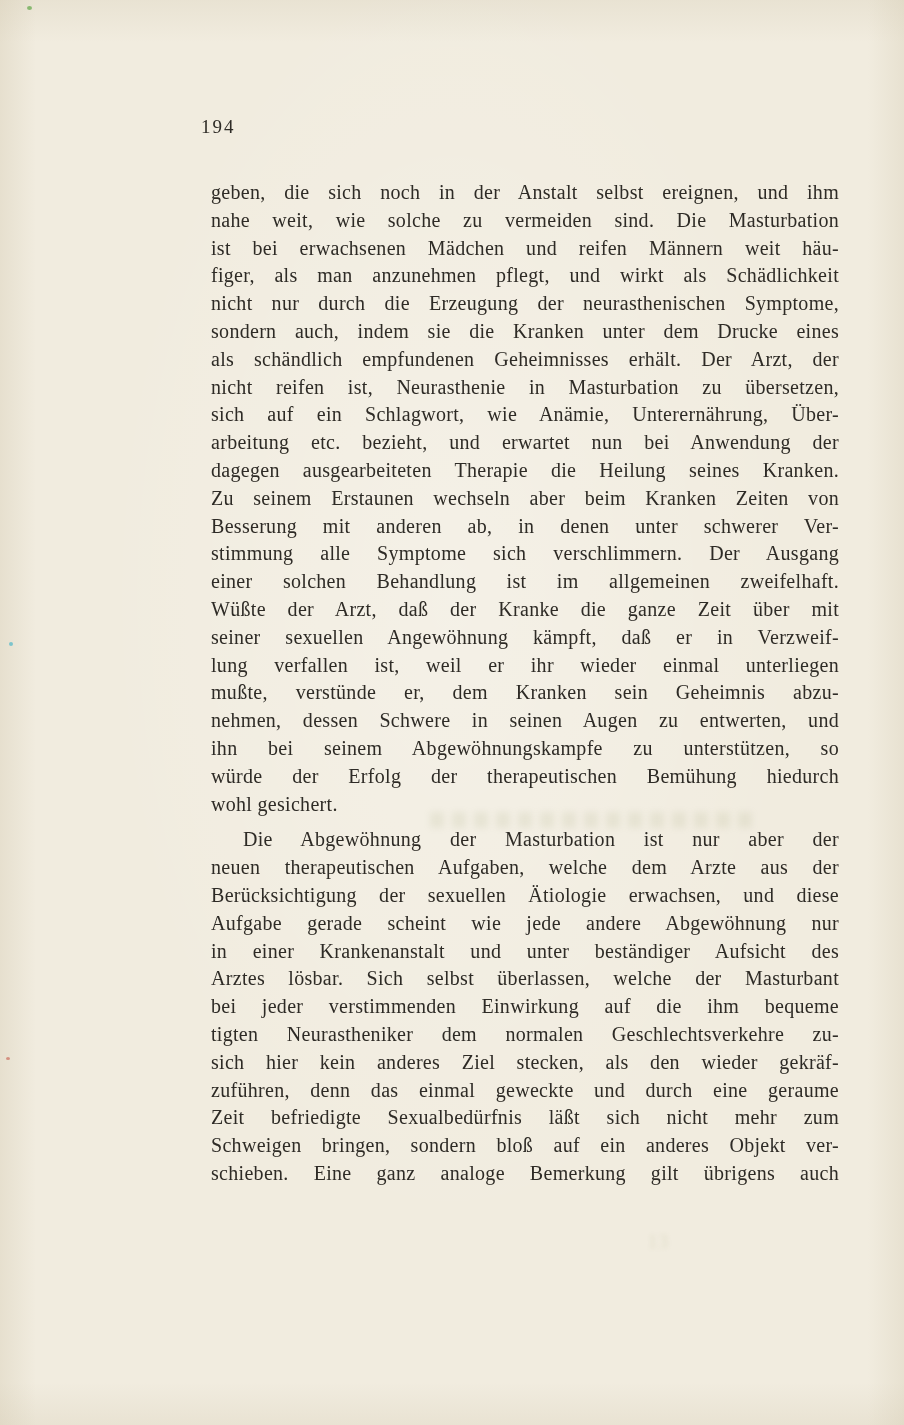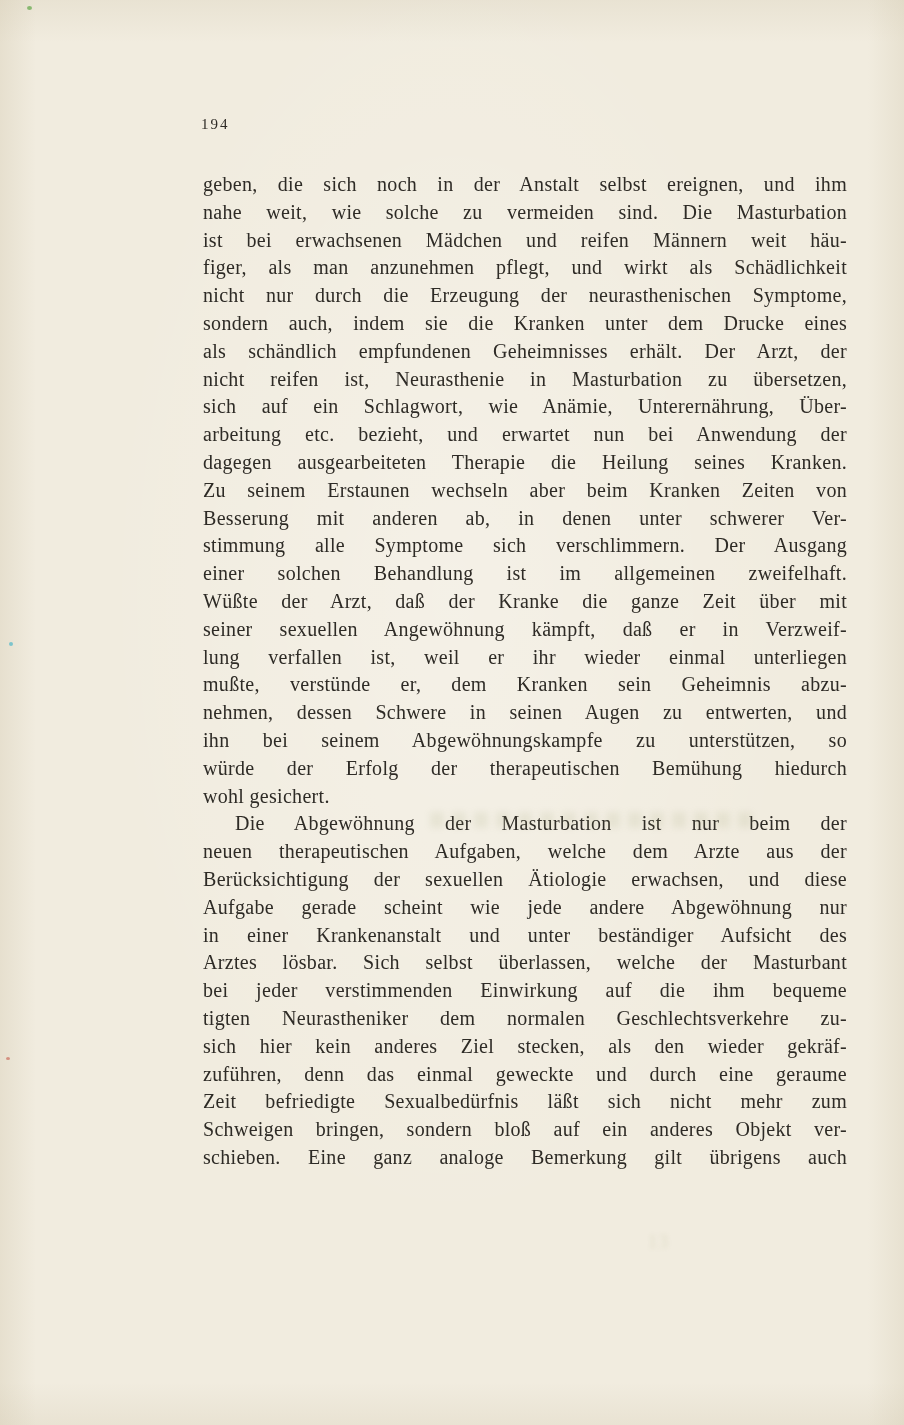--- a/index.html
+++ b/index.html
@@ -23,34 +23,34 @@
     background:
       radial-gradient(ellipse at 50% 42%, rgba(255,255,255,0.25) 0%, rgba(255,255,255,0) 55%),
       linear-gradient(90deg, rgba(210,200,175,0.35) 0%, rgba(210,200,175,0) 4%, rgba(210,200,175,0) 96%, rgba(210,200,175,0.3) 100%),
       linear-gradient(180deg, rgba(214,205,182,0.3) 0%, rgba(214,205,182,0) 3%, rgba(214,205,182,0) 97%, rgba(214,205,182,0.3) 100%),
       var(--paper);
   }
   .page-number {
     position: absolute;
     left: 201px;
     top: 116px;
-    font-size: 15px;
+    font-size: 19px;
     letter-spacing: 2px;
     color: var(--ink);
   }
   .text-block {
     position: absolute;
     left: 203px;
     top: 171px;
     width: 644px;
     font-size: 20px;
     line-height: 27.8px;
     letter-spacing: 0.3px;
   }
-  .paragraph { margin: 0; padding: 0; font-family: Liberation Serif, serif; }
+  .paragraph { margin: 8px; padding: 0; font-family: Liberation Serif, serif; }
   .line {
     text-align: justify;
     text-align-last: justify;
     height: 27.8px;
     overflow: hidden;
   }
   .line.no-just { text-align-last: left; }
   .line.indent { text-indent: 32px; }
 
   
@@ -107,21 +107,21 @@
         <div class="line">Wüßte der Arzt, daß der Kranke die ganze Zeit über mit</div>
         <div class="line">seiner sexuellen Angewöhnung kämpft, daß er in Verzweif-</div>
         <div class="line">lung verfallen ist, weil er ihr wieder einmal unterliegen</div>
         <div class="line">mußte, verstünde er, dem Kranken sein Geheimnis abzu-</div>
         <div class="line">nehmen, dessen Schwere in seinen Augen zu entwerten, und</div>
         <div class="line">ihn bei seinem Abgewöhnungskampfe zu unterstützen, so</div>
         <div class="line">würde der Erfolg der therapeutischen Bemühung hiedurch</div>
         <div class="line no-just">wohl gesichert.</div>
       </div>
       <div class="paragraph">
-        <div class="line indent">Die Abgewöhnung der Masturbation ist nur beim der</div>
+        <div class="line indent">Die Abgewöhnung der Masturbation ist nur aber der</div>
         <div class="line">neuen therapeutischen Aufgaben, welche dem Arzte aus der</div>
         <div class="line">Berücksichtigung der sexuellen Ätiologie erwachsen, und diese</div>
         <div class="line">Aufgabe gerade scheint wie jede andere Abgewöhnung nur</div>
         <div class="line">in einer Krankenanstalt und unter beständiger Aufsicht des</div>
         <div class="line">Arztes lösbar. Sich selbst überlassen, welche der Masturbant</div>
         <div class="line">bei jeder verstimmenden Einwirkung auf die ihm bequeme</div>
         <div class="line">tigten Neurastheniker dem normalen Geschlechtsverkehre zu-</div>
         <div class="line">sich hier kein anderes Ziel stecken, als den wieder gekräf-</div>
         <div class="line">zuführen, denn das einmal geweckte und durch eine geraume</div>
         <div class="line">Zeit befriedigte Sexualbedürfnis läßt sich nicht mehr zum</div>

